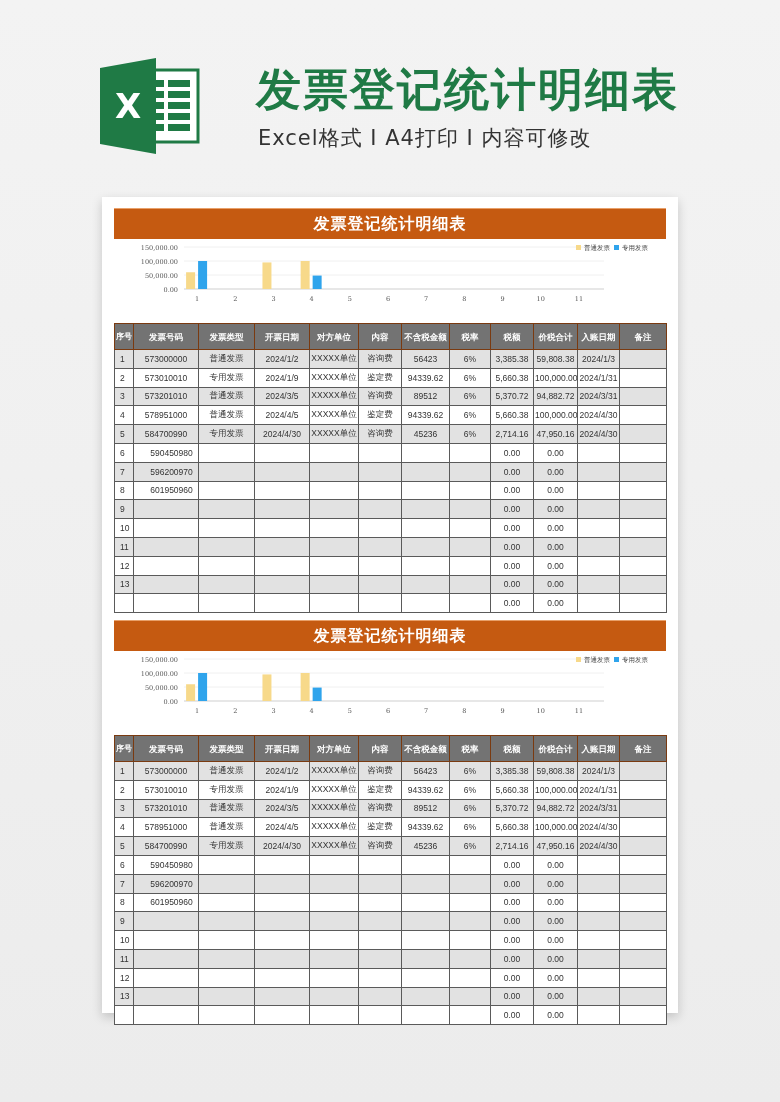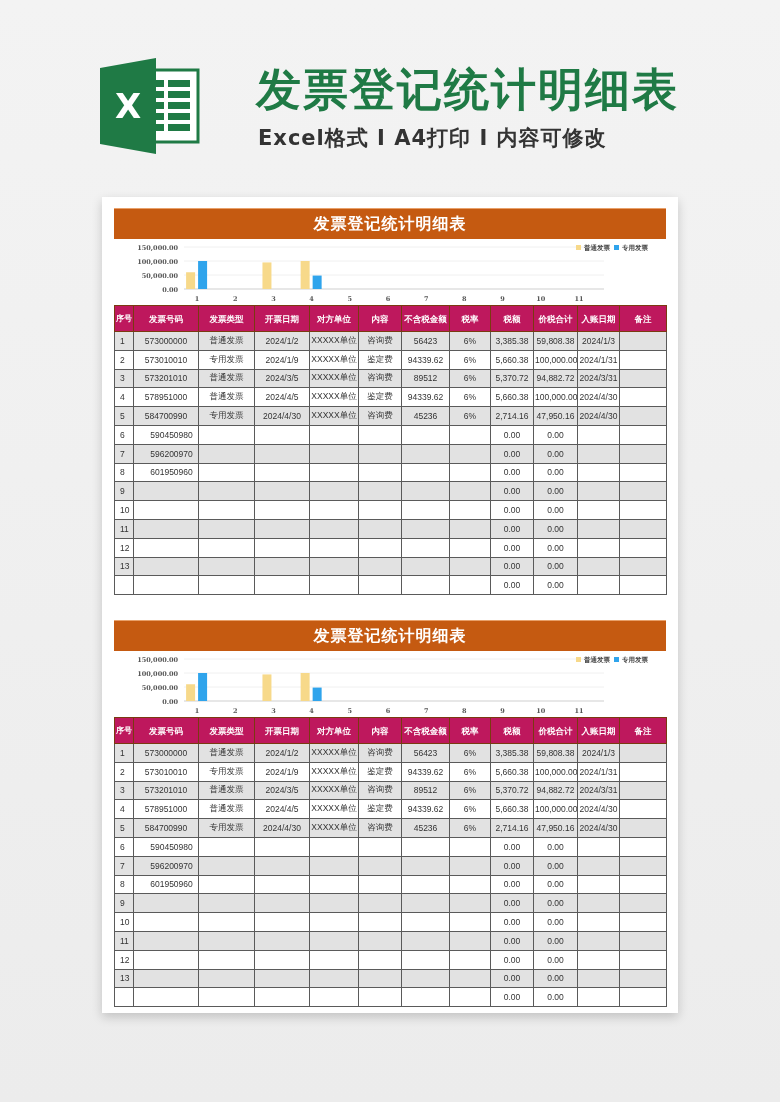--- a/index.html
+++ b/index.html
@@ -11,41 +11,41 @@
   }
   .banner { position: absolute; left: 0; top: 0; width: 780px; height: 190px; }
   .xl-logo { position: absolute; left: 100px; top: 58px; width: 100px; height: 96px; }
   .banner-title {
     position: absolute; left: 256px; top: 60px;
     font-size: 45px; font-weight: bold; color: #1f7a45; letter-spacing: 2px;
     font-family: "DejaVu Sans", sans-serif;
   }
   .banner-sub {
     position: absolute; left: 258px; top: 124px;
-    font-size: 21px; font-weight: bold; color: #333; letter-spacing: 1px;
+    font-size: 21px; font-weight: normal; color: #333; letter-spacing: 1px;
     font-family: "DejaVu Sans", sans-serif;
   }
   .sheet {
     position: absolute; left: 102px; top: 197px; width: 576px; height: 816px;
     background: #fff; box-shadow: 0 4px 10px rgba(0,0,0,0.18);
   }
   .block { position: absolute; left: 12px; width: 552px; }
   .title-bar {
     height: 31px; background: #c55a11; border-top: 1px solid #e8a06a;
     color: #fff; font-size: 16px; font-weight: bold; text-align: center; line-height: 30px;
     letter-spacing: 1px;
   }
-  .chart { position: relative; height: 66px; font-weight: bold; }
+  .chart { position: relative; height: 84px; }
   .chart svg { position: absolute; left: 0; top: 0; }
   table {
     border-collapse: collapse; table-layout: fixed; width: 552px;
     font-family: "Liberation Sans", sans-serif; font-size: 8.5px; color: #333;
   }
   th {
-    background: #be185d; color: #fff; font-weight: bold; height: 26px;
+    background: #737373; color: #fff; font-weight: bold; height: 26px;
     border: 1px solid #7a3a10; font-size: 8.5px; line-height: 10px; padding: 0 1px;
   }
   td {
     height: 18.8px; border: 1px solid #5a5a5a; text-align: center; white-space: nowrap;
     overflow: hidden; padding: 0 1px;
   }
   tr.odd td { background: #e2e2e2; }
   tr.even td { background: #ffffff; }
   td.seq { text-align: left; padding-left: 5px; }
   td.code-left { text-align: center; padding-left: 12px; }

